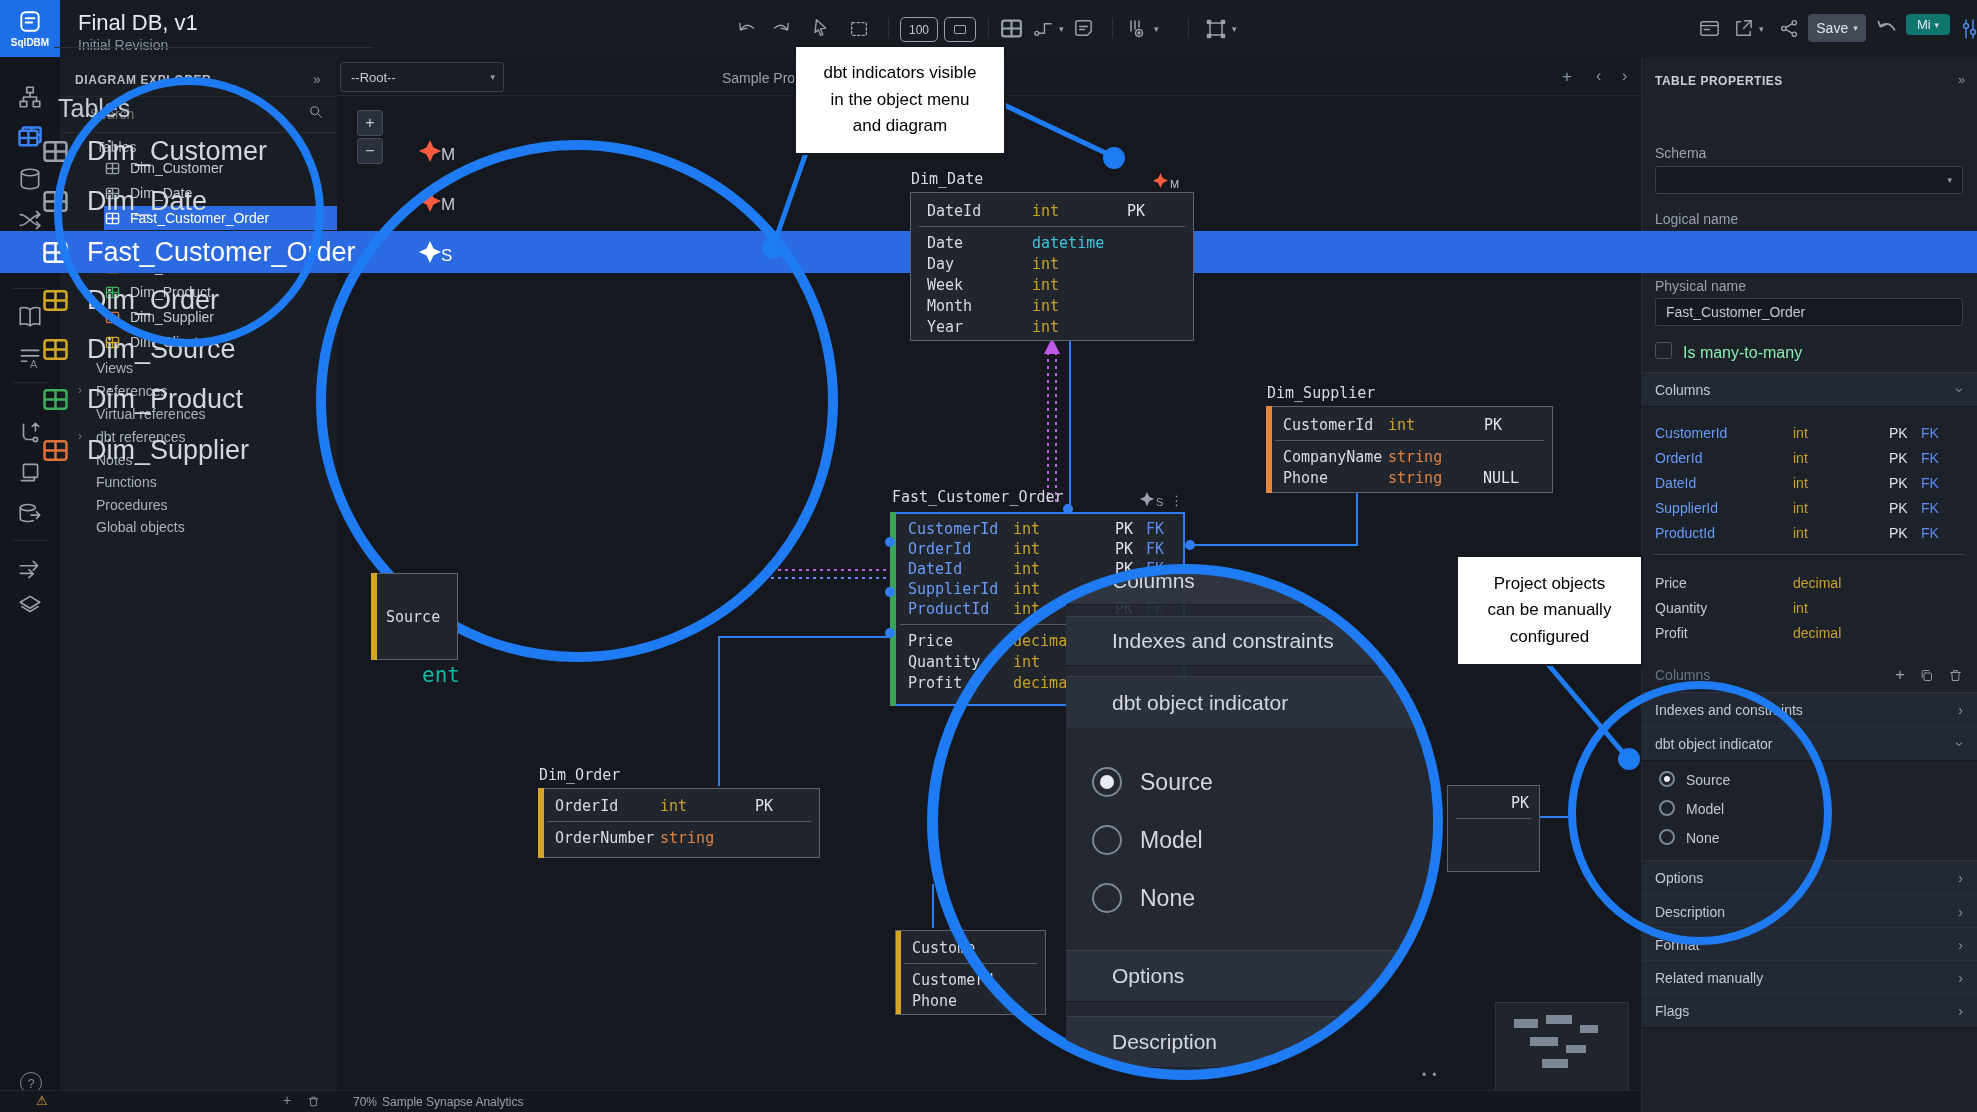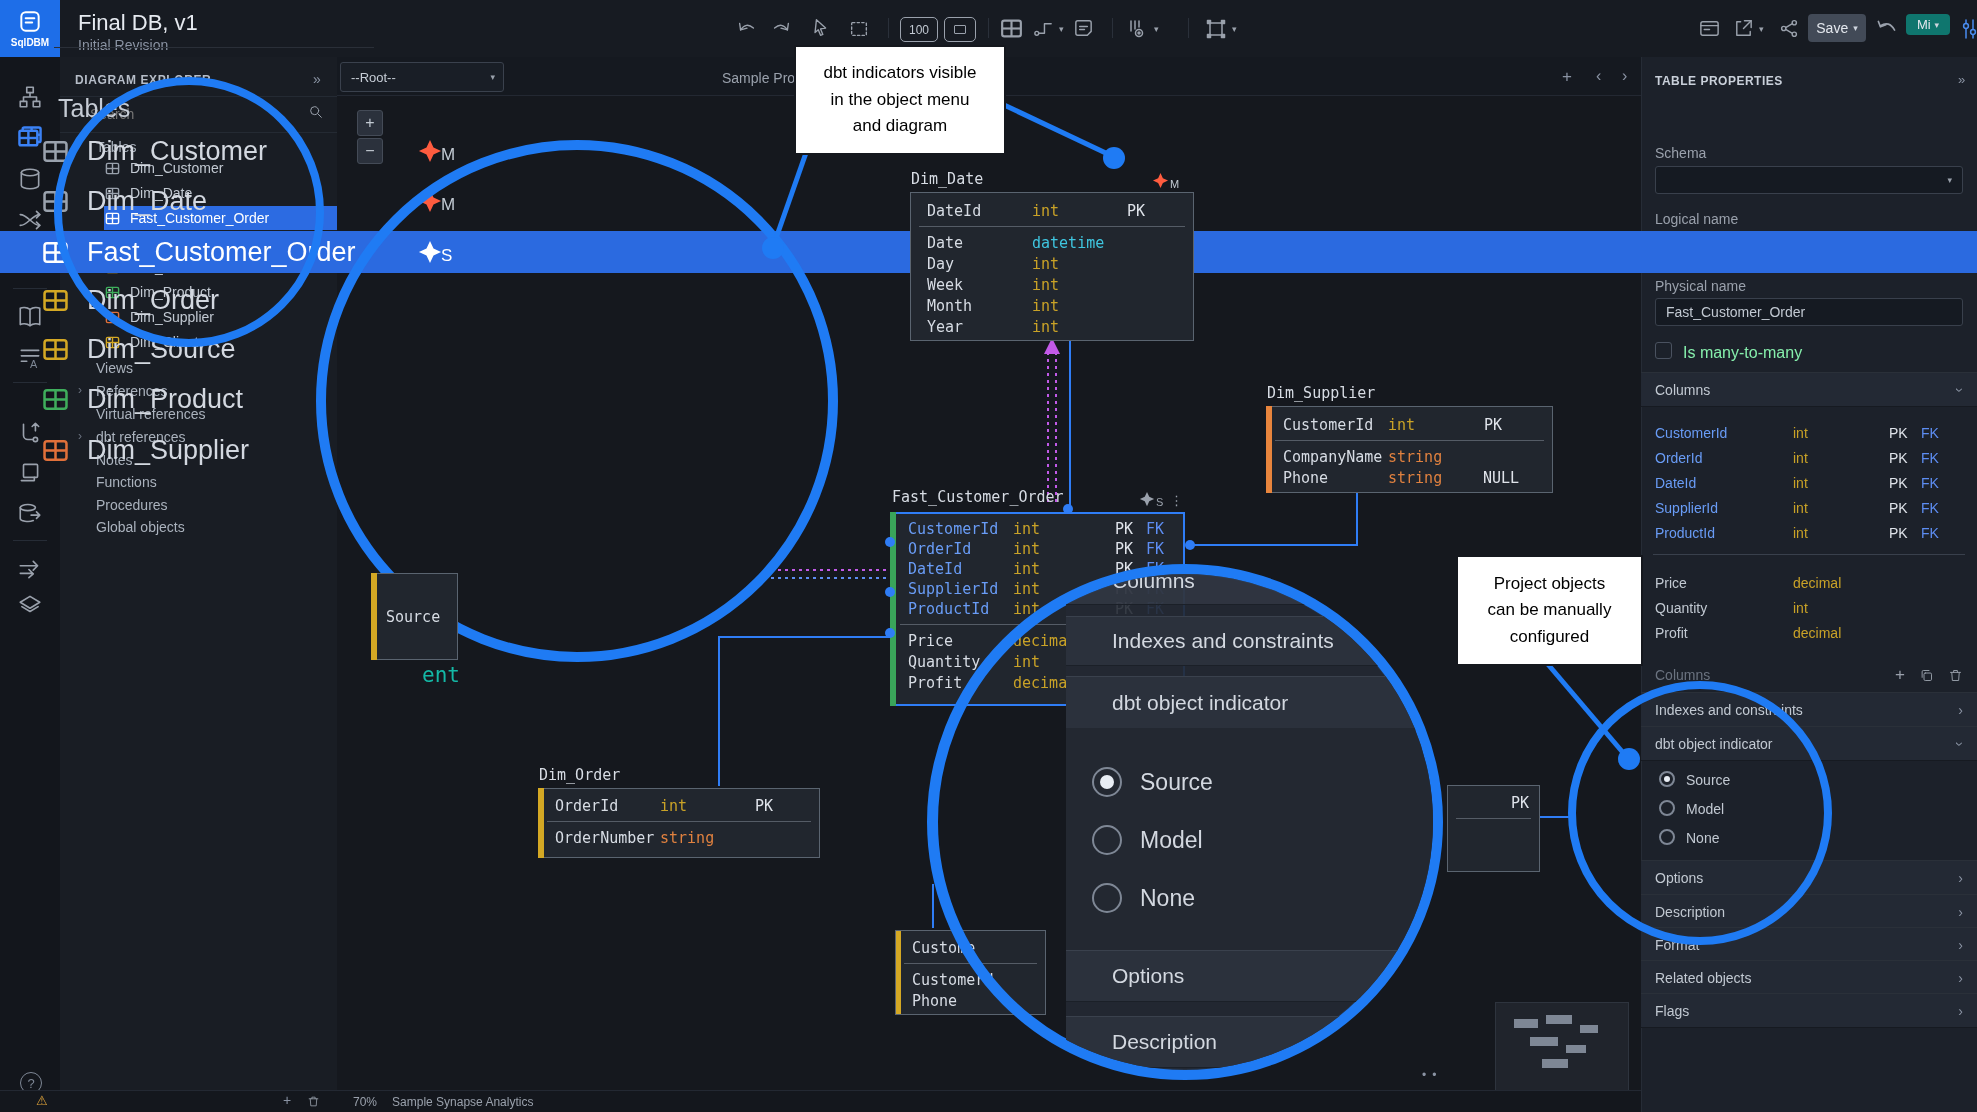--- a/index.html
+++ b/index.html
@@ -695,35 +695,35 @@
     </div>
   <div class="prow" style="top:894px">
       <span class="pl">Description</span>
       <span class="chev">›</span>
     </div>
   <div class="prow" style="top:927px">
       <span class="pl">Format</span>
       <span class="chev">›</span>
     </div>
   <div class="prow" style="top:960px">
-      <span class="pl">Related objects</span>
+      <span class="pl">Related manually</span>
       <span class="chev">›</span>
     </div>
   <div class="prow" style="top:993px">
       <span class="pl">Flags</span>
       <span class="chev">›</span>
     </div>
 
   <div class="abs" id="footer"></div>
   <div class="abs" style="left:36px;top:1093px;color:#e0a43a;font-size:13px;z-index:5">⚠</div>
   <div class="abs" style="left:283px;top:1092px;font-size:14px;color:#8a93a3;z-index:5">+</div>
   <div class="abs" style="left:307px;top:1094px;z-index:5"><svg class="ic" width="13" height="13" viewBox="0 0 24 24">
         <path d="M4 7 H20 M9 7 V4 H15 V7 M6 7 L7 20 H17 L18 7"></path>
       </svg></div>
-  <div class="abs" style="left:353px;top:1095px;font-size:12px;color:#9aa1ac;z-index:5;display:flex;gap:15px">
+  <div class="abs" style="left:353px;top:1095px;font-size:12px;color:#9aa1ac;z-index:5;display:flex;gap:5px">
     <span>70%</span>
     <span>Sample Synapse Analytics</span>
   </div>
 
   <div class="ring" style="left:54px;top:77px;width:270px;height:270px;border-width:8px"></div>
 
   <div id="circleB">
     <div class="abs" style="left:54px;top:47px;width:320px;height:1px;background:#2a2f38"></div>
     <div class="abs" style="left:58px;top:94px;font-size:25px;color:#c6ccd5">Tables</div>
     <div class="abs" style="left:0;top:231px;width:100%;height:42px;background:#2b6ae0"></div>

